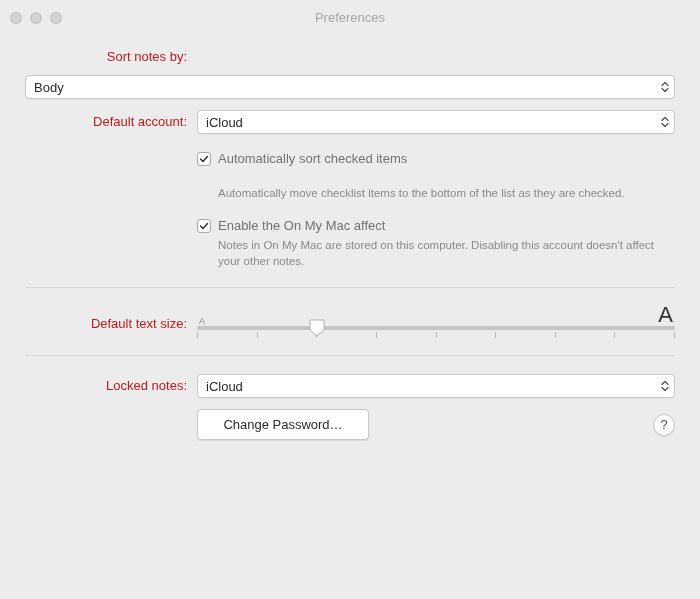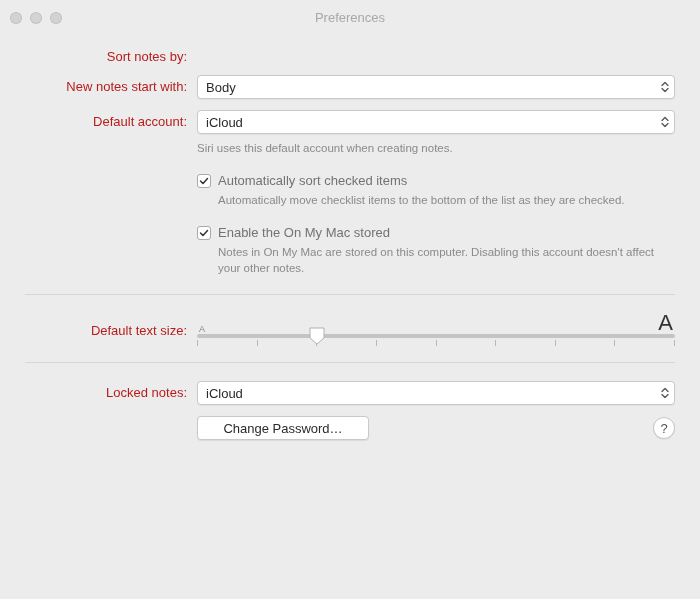--- a/index.html
+++ b/index.html
@@ -175,21 +175,21 @@
       height: 18px;
       transform: translateX(-50%);
     }
     .button-row {
       display: flex;
       gap: 14px;
       margin-top: 11px;
       align-items: center;
     }
     .button {
-      height: 24px;
+      height: 31px;
       background: #fff;
       border: 1px solid #c9c9c9;
       border-radius: 4px;
       padding: 0 16px;
       display: flex;
       align-items: center;
       justify-content: center;
       font-size: 13px;
       box-shadow: 0 0.5px 1px rgba(0,0,0,0.08);
       white-space: nowrap;
@@ -225,21 +225,20 @@
   <div class="window-title">Preferences</div>
 </div>
 
 <div class="content">
 
   <div class="row">
     <div class="label-col">Sort notes by:</div>
   </div>
 
   <div class="row">
-    <div class="label-col">New notes start with:</div>
     <div class="control-col">
       <div class="select">
         <span>Body</span>
         <span class="stepper">
           <svg width="8" height="5" viewBox="0 0 8 5">
               <path d="M1 4 L4 1 L7 4" stroke="#555" stroke-width="1.3" fill="none" stroke-linecap="round"></path>
             </svg>
           <svg width="8" height="5" viewBox="0 0 8 5">
               <path d="M1 1 L4 4 L7 1" stroke="#555" stroke-width="1.3" fill="none" stroke-linecap="round"></path>
             </svg>
@@ -255,52 +254,51 @@
         <span>iCloud</span>
         <span class="stepper">
           <svg width="8" height="5" viewBox="0 0 8 5">
               <path d="M1 4 L4 1 L7 4" stroke="#555" stroke-width="1.3" fill="none" stroke-linecap="round"></path>
             </svg>
           <svg width="8" height="5" viewBox="0 0 8 5">
               <path d="M1 1 L4 4 L7 1" stroke="#555" stroke-width="1.3" fill="none" stroke-linecap="round"></path>
             </svg>
         </span>
       </div>
-      <div class="helper-text">Siri uses this default account when creating notes.</div>
 
       <div class="checkbox-row">
         <div class="checkbox">
           <svg width="10" height="10" viewBox="0 0 10 10">
               <path d="M1.5 5 L4 7.5 L8.5 2.5" stroke="#333" stroke-width="1.5" fill="none" stroke-linecap="round" stroke-linejoin="round"></path>
             </svg>
         </div>
         <div>
           <div class="checkbox-label">Automatically sort checked items</div>
         </div>
       </div>
-      <div class="helper-text" style="margin-left:21px;margin-top:4px">Automatically move checklist items to the bottom of the list as they are checked.</div>
+      <div class="helper-text" style="margin-left:21px;margin-top:19px">Automatically move checklist items to the bottom of the list as they are checked.</div>
 
       <div class="checkbox-row">
         <div class="checkbox">
           <svg width="10" height="10" viewBox="0 0 10 10">
               <path d="M1.5 5 L4 7.5 L8.5 2.5" stroke="#333" stroke-width="1.5" fill="none" stroke-linecap="round" stroke-linejoin="round"></path>
             </svg>
         </div>
         <div>
-          <div class="checkbox-label">Enable the On My Mac stored</div>
+          <div class="checkbox-label">Enable the On My Mac affect</div>
         </div>
       </div>
       <div class="helper-text" style="margin-left:21px;margin-top:4px">Notes in On My Mac are stored on this computer. Disabling this account doesn't affect your other notes.</div>
 
     </div>
   </div>
 
   <div class="divider"></div>
 
-  <div class="row" style="align-items:flex-end;margin-bottom:6px">
+  <div class="row" style="align-items:center;margin-bottom:6px">
     <div class="label-col" style="padding-top:14px">Default text size:</div>
     <div class="control-col">
       <div class="slider-wrap">
         <div class="slider-marks">
           <span class="slider-mark-small">A</span>
           <span class="slider-mark-large">A</span>
         </div>
         <div class="slider-track">
           <div class="slider-ticks" id="slider-ticks">
               <div class="tick"></div>

